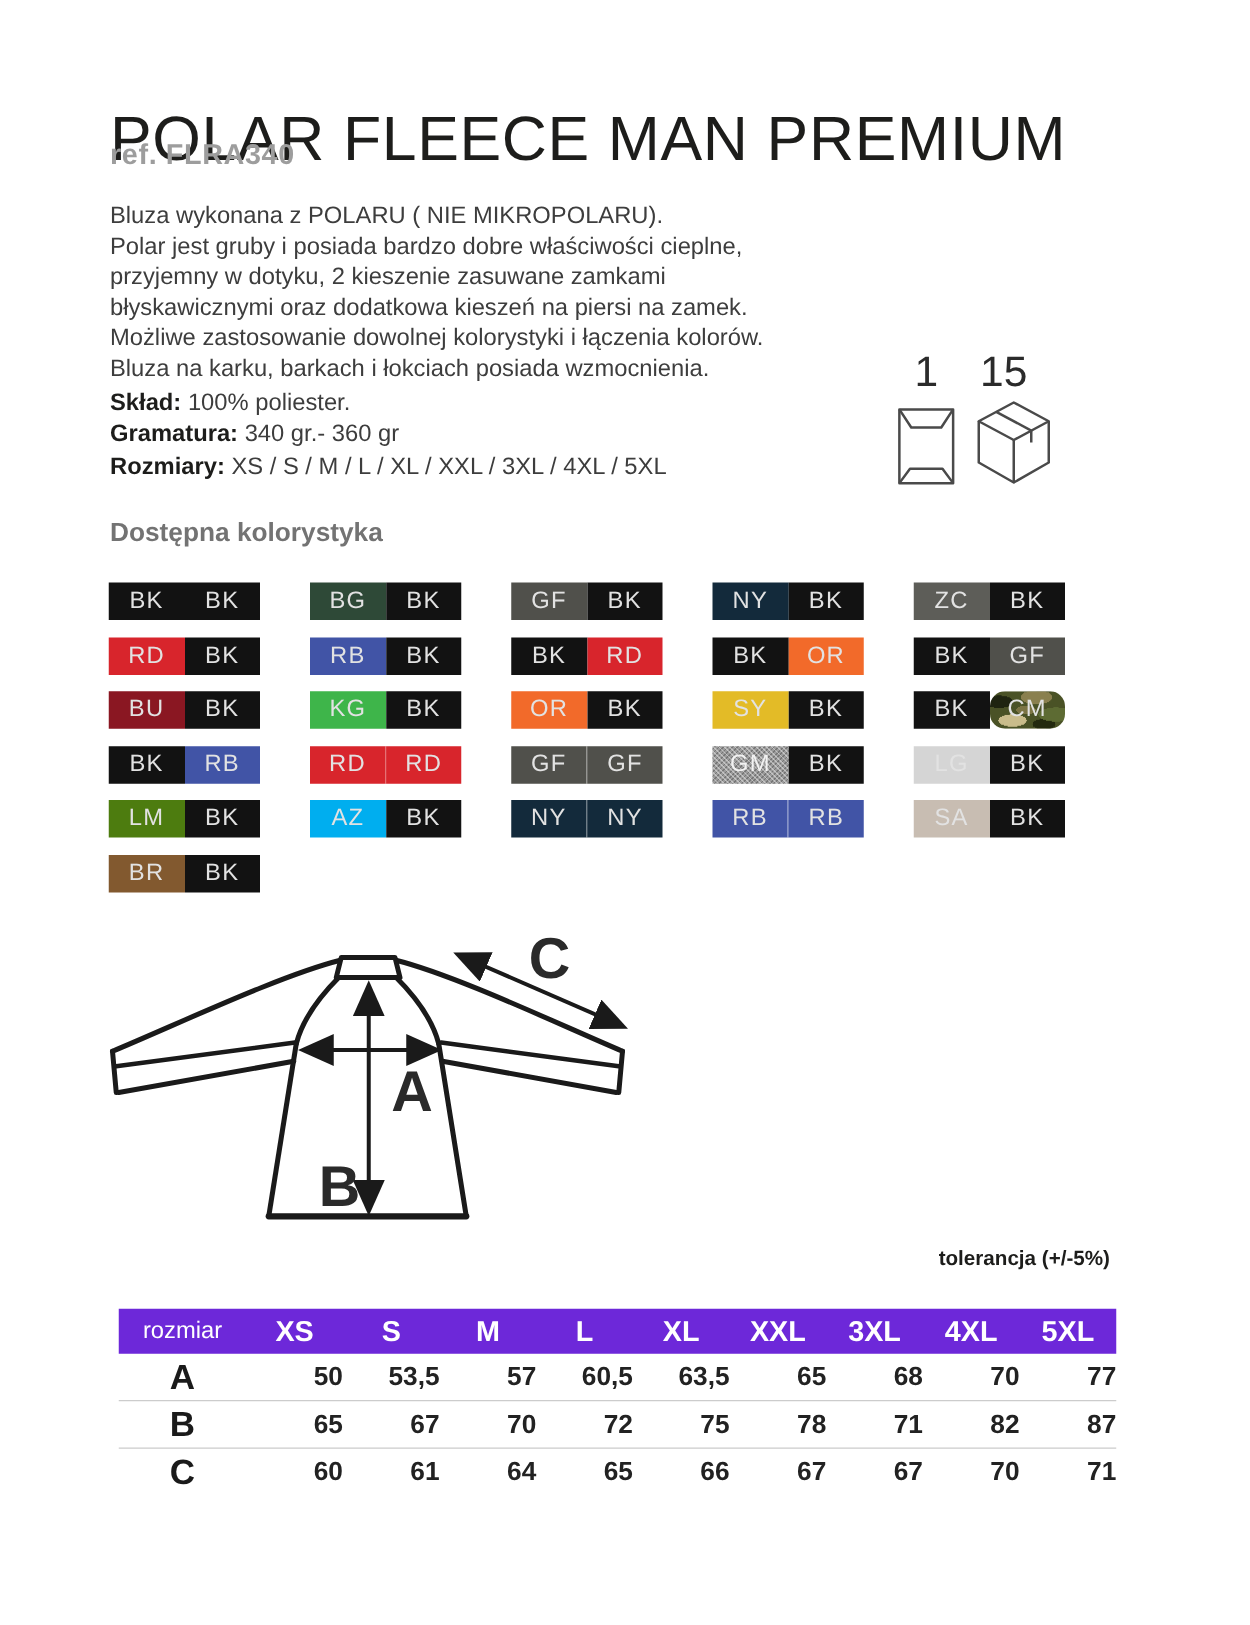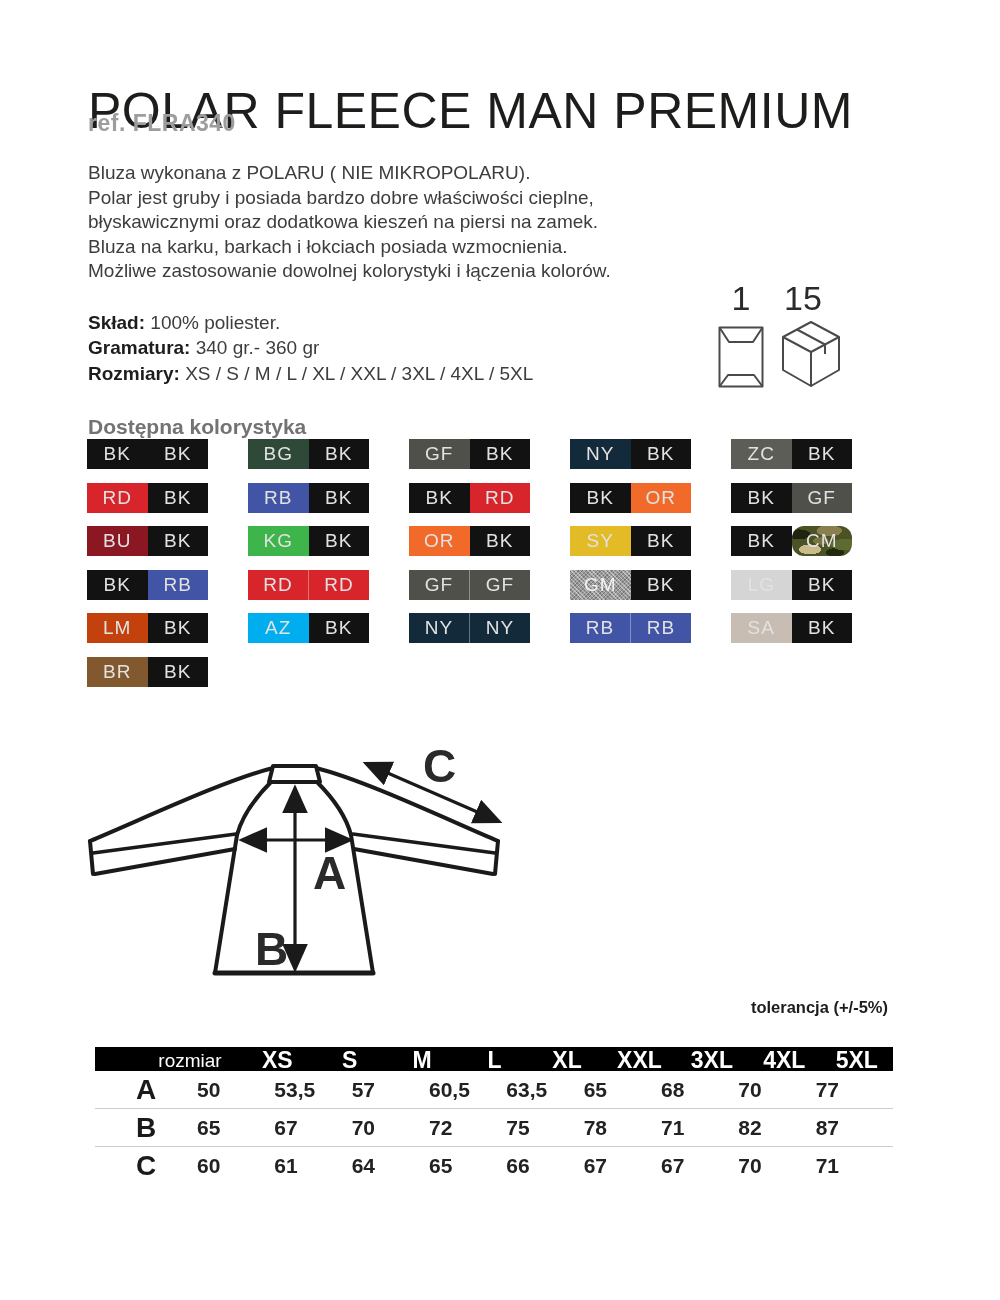--- a/index.html
+++ b/index.html
@@ -34,21 +34,21 @@
   .pack-num-15 { left:779px; top:281px; }
   .polybag { left:718px; top:326px; }
   .carton  { left:779px; top:320px; }
 
   .colors-heading {
     left:88px; top:398px; font-size:21px; font-weight:bold; color:#737373;
   }
   .swatches {
     left:87px; top:439px; display:flex; gap:40px;
   }
-  .swatch-col { width:121px; }
+  .swatch-col { width:121px;margin-top:27px; }
   .swatch-pair {
     width:121px; height:30px; margin-bottom:13.5px; display:flex;
   }
   .swatch-half {
     flex:1 1 0; display:flex; align-items:center; justify-content:center;
     font-size:19px; letter-spacing:1px; color:#e2e2e2;
   }
   .swatch-half.divided { border-left:1px solid rgba(255,255,255,0.35); }
   .swatch-half.gm {
     background-color:#9b9b9b;
@@ -72,42 +72,43 @@
   .diagram { left:55px; top:722px; }
 
   .tolerance {
     top:998px; right:112px; font-size:16.5px; font-weight:bold; color:#1d1d1b;
   }
 
   .size-table { left:95px; top:1047px; width:798px; }
   .t-row {
     display:grid; grid-template-columns:102px repeat(9, 1fr); align-items:center;
   }
-  .t-head { background:#000000; height:24px; color:#ffffff;padding-left:44px; }
+  .t-head { background:#6d28d9; height:36px; color:#ffffff; }
   .t-head .t-cell { font-size:23px; font-weight:bold; text-align:center; }
   .t-head .t-cell.rozmiar { font-size:19px; font-weight:normal; }
   .t-body-row { height:37px; }
   .t-body-row + .t-body-row { border-top:1px solid #cccccc; }
   .t-body-row .t-label { font-size:28px; font-weight:bold; color:#1a1a1a; text-align:center; }
-  .t-body-row .t-cell { font-size:21px; font-weight:bold; color:#222222; text-align:left; }
+  .t-body-row .t-cell { font-size:21px; font-weight:bold; color:#222222; text-align:right; }
 </style>
 </head>
 <body>
 
 <div class="page">
 
   <h1 class="abs title">POLAR FLEECE MAN PREMIUM</h1>
   <div class="abs ref">ref. FLRA340</div>
 
   <div class="abs desc" id="desc">
       <div>Bluza wykonana z POLARU ( NIE MIKROPOLARU).</div>
       <div>Polar jest gruby i posiada bardzo dobre właściwości cieplne,</div>
+      <div>przyjemny w dotyku, 2 kieszenie zasuwane zamkami</div>
       <div>błyskawicznymi oraz dodatkowa kieszeń na piersi na zamek.</div>
+      <div>Możliwe zastosowanie dowolnej kolorystyki i łączenia kolorów.</div>
       <div>Bluza na karku, barkach i łokciach posiada wzmocnienia.</div>
-      <div>Możliwe zastosowanie dowolnej kolorystyki i łączenia kolorów.</div>
     </div>
 
   <div class="abs specs" id="specs">
       <div class="spec-line"><span class="spec-label">Skład: </span><span class="spec-value">100% poliester.</span></div>
       <div class="spec-line"><span class="spec-label">Gramatura: </span><span class="spec-value">340 gr.- 360 gr</span></div>
       <div class="spec-line"><span class="spec-label">Rozmiary: </span><span class="spec-value">XS / S / M / L / XL / XXL / 3XL / 4XL / 5XL</span></div>
     </div>
 
   <div class="abs pack-num pack-num-1">1</div>
   <div class="abs pack-num pack-num-15">15</div>
@@ -144,21 +145,21 @@
         </div>
         <div class="swatch-pair">
           <div class="swatch-half" style="background-color: rgb(138, 23, 34);">BU</div>
           <div class="swatch-half" style="background-color: rgb(18, 18, 18);">BK</div>
         </div>
         <div class="swatch-pair">
           <div class="swatch-half" style="background-color: rgb(18, 18, 18);">BK</div>
           <div class="swatch-half" style="background-color: rgb(65, 84, 166);">RB</div>
         </div>
         <div class="swatch-pair">
-          <div class="swatch-half" style="background-color: #c2410c;">LM</div>
+          <div class="swatch-half" style="background-color: #4d7c0f;">LM</div>
           <div class="swatch-half" style="background-color: rgb(18, 18, 18);">BK</div>
         </div>
         <div class="swatch-pair">
           <div class="swatch-half" style="background-color: rgb(130, 89, 47);">BR</div>
           <div class="swatch-half" style="background-color: rgb(18, 18, 18);">BK</div>
         </div>
       </div>
       <div class="swatch-col">
         <div class="swatch-pair">
           <div class="swatch-half" style="background-color: rgb(46, 73, 55); text-align: right;">BG</div>

